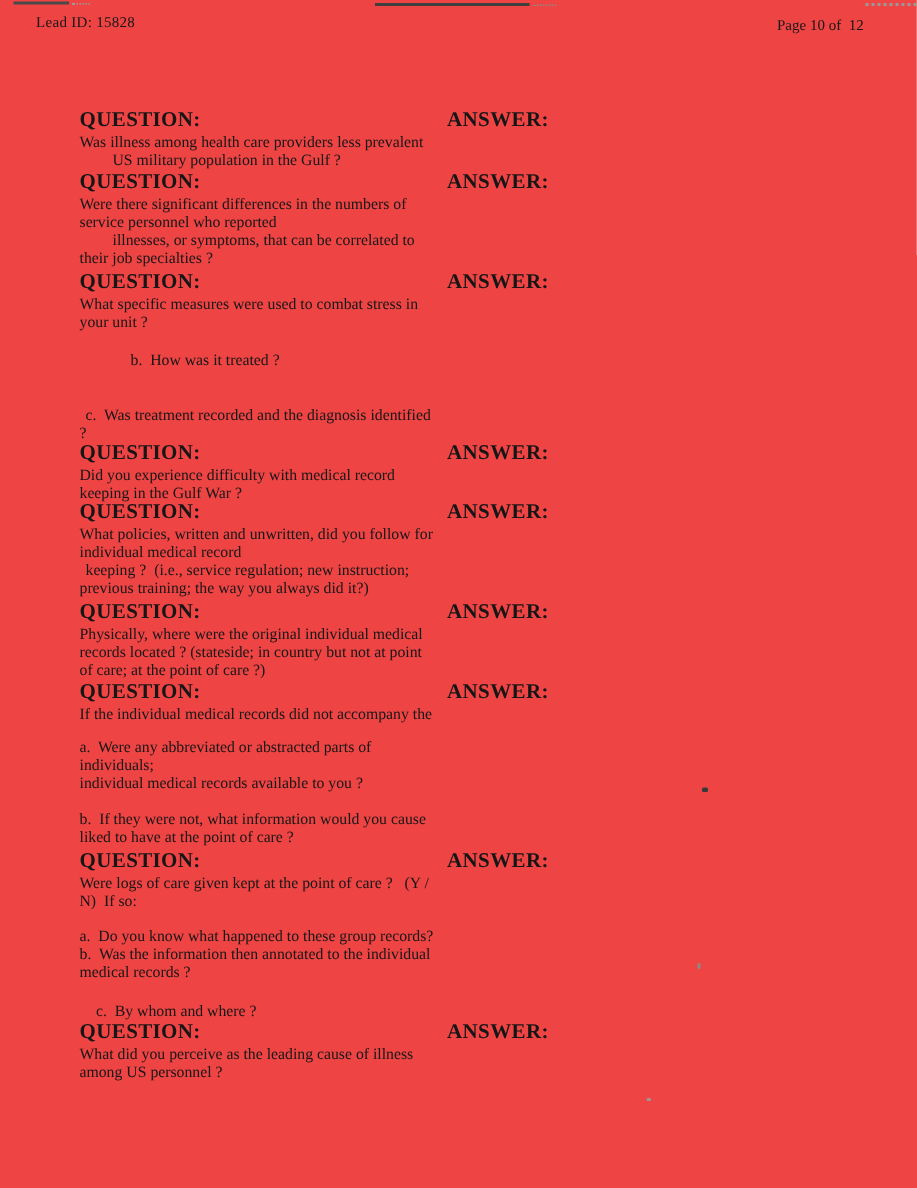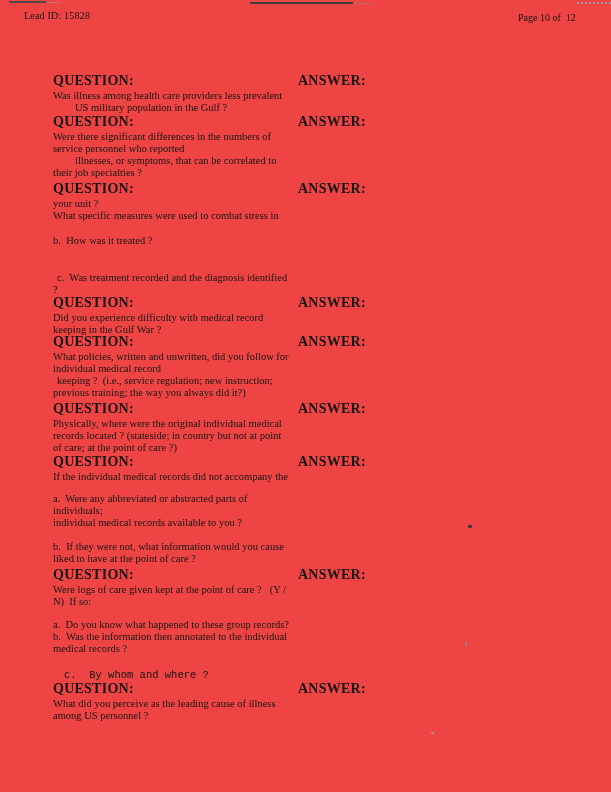--- a/index.html
+++ b/index.html
@@ -47,21 +47,21 @@
   .head {
     font-weight:bold;
     font-size:14px;
     letter-spacing:0.25px;
     margin-bottom:3px;
   }
   .head .a-label {
     position:absolute; left:245px; top:0;
   }
   .ind1 { padding-left:22px; }
-  .ind2 { padding-left:11px;font-family:Liberation Mono, monospace; }
+  .ind2 { padding-left:11px; }
   .ind3 { padding-left:4px; }
 </style>
 </head>
 <body>
 
 <div class="page">
 
   <div class="art art-line1"></div>
   <div class="art art-line1b"></div>
   <div class="art art-line2"></div>
@@ -77,23 +77,23 @@
   <div class="content">
       <div class="row head"><span class="q-label">QUESTION:</span><span class="a-label">ANSWER:</span></div>
       <div class="row">Was illness among health care providers less prevalent</div>
       <div class="row ind1">US military population in the Gulf ?</div>
       <div class="row head" style="margin-top: 2px;"><span class="q-label">QUESTION:</span><span class="a-label">ANSWER:</span></div>
       <div class="row">Were there significant differences in the numbers of</div>
       <div class="row">service personnel who reported</div>
       <div class="row ind1">illnesses, or symptoms, that can be correlated to</div>
       <div class="row">their job specialties ?</div>
       <div class="row head" style="margin-top: 4px;"><span class="q-label">QUESTION:</span><span class="a-label">ANSWER:</span></div>
+      <div class="row">What specific measures were used to combat stress in</div>
       <div class="row">your unit ?</div>
-      <div class="row">What specific measures were used to combat stress in</div>
-      <div class="row" style="margin-top: 13px;">b.  How was it treated ?</div>
+      <div class="row" style="margin-top: 13px; margin-left: 34px;">b.  How was it treated ?</div>
       <div class="row ind3" style="margin-top: 25px;">c.  Was treatment recorded and the diagnosis identified</div>
       <div class="row">?</div>
       <div class="row head" style="margin-top: 1px;"><span class="q-label">QUESTION:</span><span class="a-label">ANSWER:</span></div>
       <div class="row">Did you experience difficulty with medical record</div>
       <div class="row">keeping in the Gulf War ?</div>
       <div class="row head"><span class="q-label">QUESTION:</span><span class="a-label">ANSWER:</span></div>
       <div class="row">What policies, written and unwritten, did you follow for</div>
       <div class="row">individual medical record</div>
       <div class="row ind3">keeping ?  (i.e., service regulation; new instruction;</div>
       <div class="row">previous training; the way you always did it?)</div>

